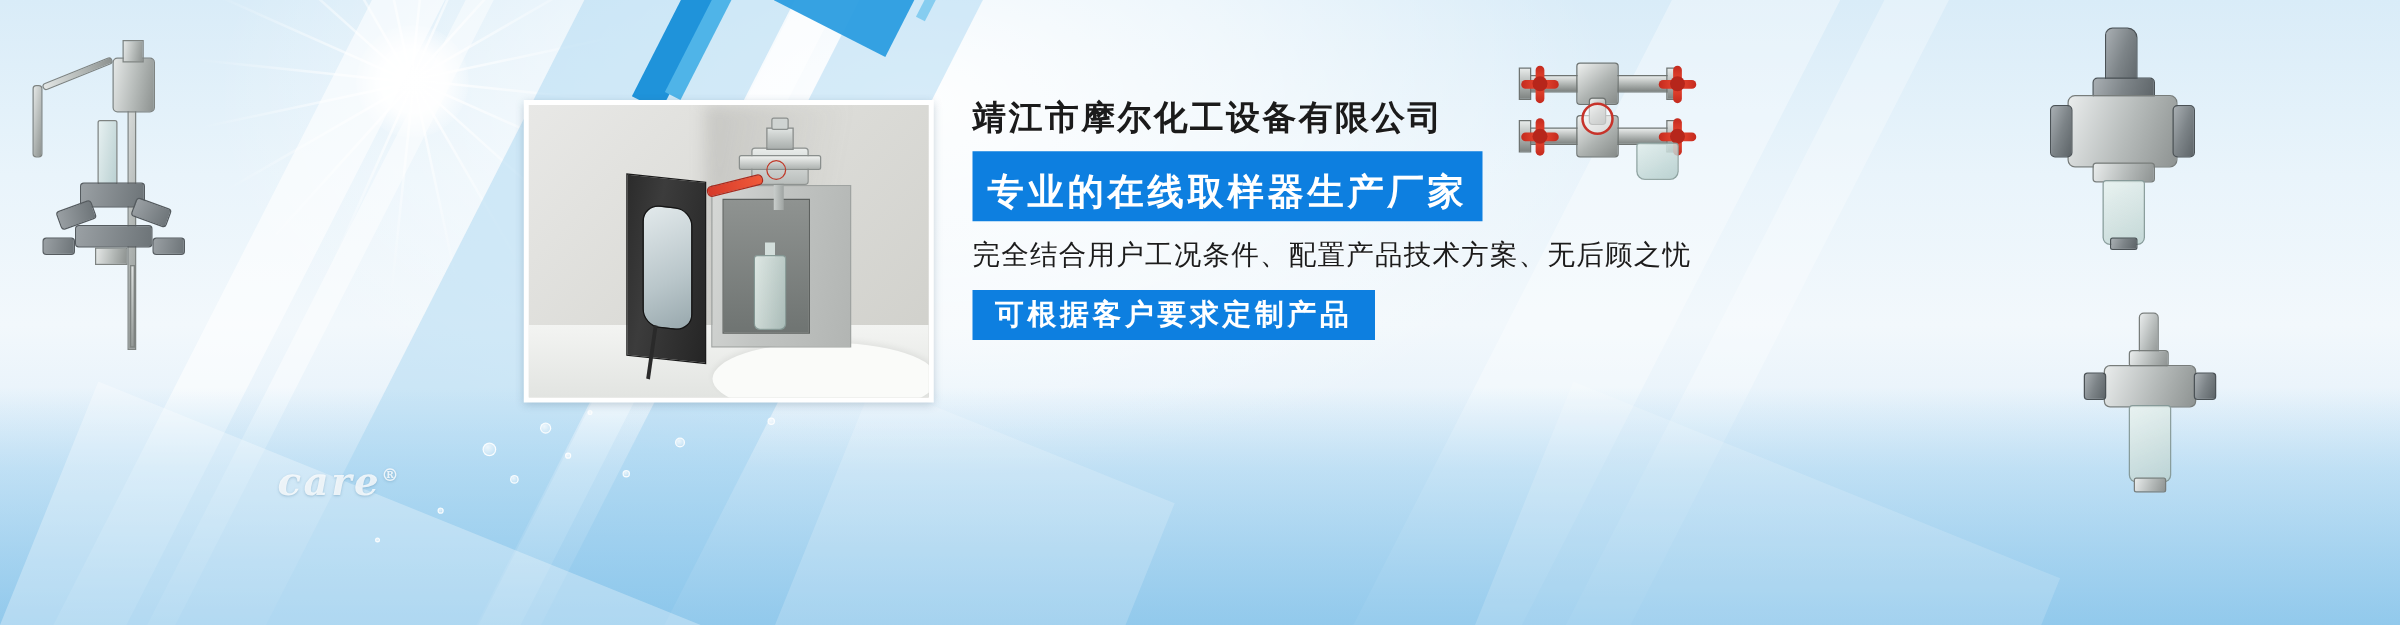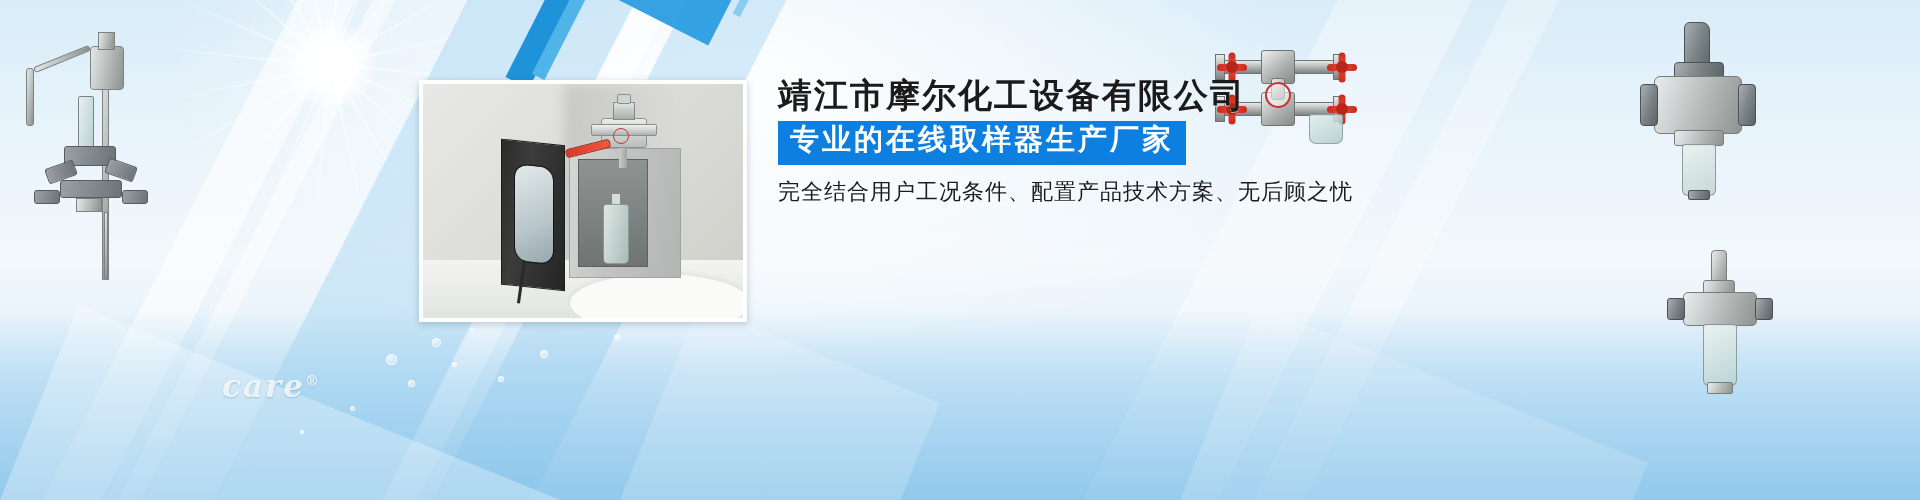--- a/index.html
+++ b/index.html
@@ -176,32 +176,32 @@
     border:1px solid rgba(125,145,143,0.85); border-radius:3px 3px 6px 6px; }
 
   
   #tee-unit { left:1665px; top:250px; width:130px; height:185px; }
 
   
   #text-block { position:absolute; left:778px; top:78px; width:620px; }
 
   #company-name {
     font-family:"DejaVu Serif", serif;
-    font-size:34px; font-weight:700; color:#1b1b1b;
+    font-size:27px; font-weight:700; color:#1b1b1b;
     letter-spacing:2px; line-height:34px;
     white-space:nowrap;
     text-shadow:0 1px 0 rgba(255,255,255,0.6);
   }
 
   #headline-wrap { margin-top:9px; }
   #headline {
     display:inline-block; background:#0d7fe0; color:#ffffff;
     font-size:29px; font-weight:700; letter-spacing:3px;
-    padding:5px 12px 7px 12px; line-height:32px; white-space:nowrap;
-    font-family:Liberation Mono, monospace;
+    padding:17px 12px 7px 12px; line-height:32px; white-space:nowrap;
+    font-family:Liberation Sans, sans-serif;
   }
 
   #subline {
     margin-top:12px;
     font-size:22px; color:#1c1c1c; letter-spacing:1px; line-height:30px;
     white-space:nowrap;
     text-shadow:0 1px 0 rgba(255,255,255,0.75);
   }
 
   #custom-wrap { margin-top:13px; }
@@ -398,20 +398,23 @@
   <div id="text-block">
 
     <div id="company-name">靖江市摩尔化工设备有限公司</div>
 
     <div id="headline-wrap">
       <span id="headline">专业的在线取样器生产厂家</span>
     </div>
 
     <div id="subline">完全结合用户工况条件、配置产品技术方案、无后顾之忧</div>
 
+    <div id="custom-wrap">
+      <span id="custom-tag">可根据客户要求定制产品</span>
+    </div>
 
   </div>
 
   <div id="watermark">
     <span>care</span><sup>®</sup>
   </div>
 
 </div>
 
 </body></html>

